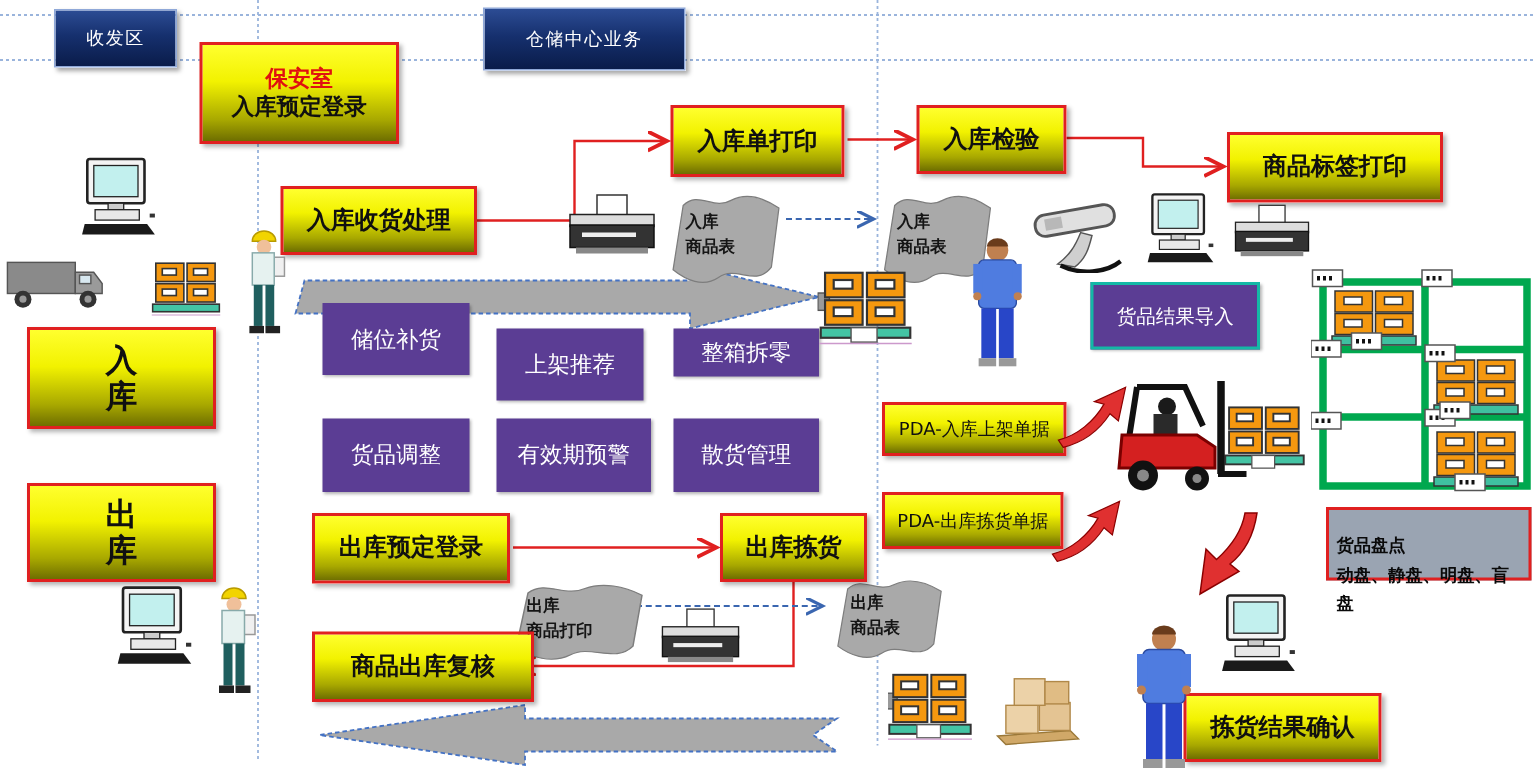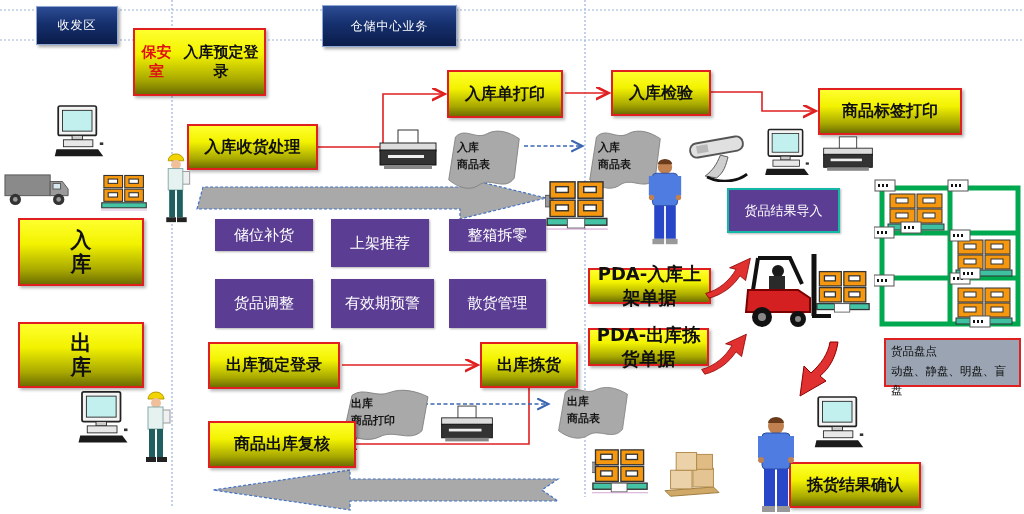--- a/index.html
+++ b/index.html
@@ -5,32 +5,32 @@
   html,body{margin:0;padding:0;background:#fff}
   .stage{position:relative;width:1024px;height:514px;background:#ffffff;overflow:hidden;
          font-family:"DejaVu Sans","Liberation Sans",sans-serif;color:#111}
   .abs{position:absolute}
   .hdr{background:linear-gradient(180deg,#2c4c94 0%,#16306e 45%,#0a1c4a 100%);
        color:#fff;display:flex;align-items:center;justify-content:center;
        font-size:12px;letter-spacing:1px;border:1px solid #8fa8d8;
        box-shadow:2px 2px 3px rgba(0,0,0,.35)}
   .ybox{background:linear-gradient(180deg,#ffff2e 0%,#f2f200 38%,#a8a800 78%,#6e6e00 100%);
         border:2px solid #e02020;color:#101010;font-weight:bold;
-        display:flex;flex-direction:row;align-items:center;justify-content:center;
+        display:flex;flex-direction:column;align-items:center;justify-content:center;
         text-align:center;font-size:16px;box-sizing:border-box;
         box-shadow:2px 2px 3px rgba(0,0,0,.3)}
   .pbox{background:#5b3d94;color:#fff;display:flex;align-items:center;justify-content:center;
         text-align:center;font-size:15px;box-sizing:border-box;box-shadow:1px 1px 2px rgba(0,0,0,.3)}
   .doc .txt{position:absolute;left:15px;top:15px;font-size:11px;font-weight:bold;color:#151515;
         white-space:pre-line;line-height:1.5}
-  .note{background:#9aa4b2;border:2px solid #e02020;color:#0a0a0a;font-size:11.5px;font-weight:normal;
-        line-height:1.7;padding:2px 5px;white-space:pre-line;box-sizing:border-box}
+  .note{background:#9aa4b2;border:2px solid #e02020;color:#0a0a0a;font-size:11.5px;font-weight:bold;
+        line-height:1.7;padding:14px 5px;white-space:pre-line;box-sizing:border-box}
   .pre{white-space:pre-line}
   .big{font-size:21px;line-height:1.15}
-  .small{font-size:18px;font-weight:bold}
+  .small{font-size:12px;font-weight:normal}
   svg{display:block}
 </style>
 </head>
 <body>
 
 <div class="stage">
 
   <svg class="abs" style="left:0;top:0" width="1024" height="514">
     <defs>
       <marker id="mr" markerWidth="10" markerHeight="10" refX="7" refY="4" orient="auto">
@@ -111,21 +111,21 @@
 库</div>
   <div class="ybox big pre abs" style="left:18px;top:322px;width:126px;height:66px">出
 库</div>
   <div class="ybox abs" style="left:480px;top:342px;width:98px;height:46px">出库拣货</div>
   <div class="ybox abs" style="left:208px;top:342px;width:132px;height:47px">出库预定登录</div>
   <div class="ybox abs" style="left:208px;top:421px;width:148px;height:47px">商品出库复核</div>
   <div class="ybox abs" style="left:789px;top:462px;width:132px;height:46px">拣货结果确认</div>
   <div class="ybox small abs" style="left:588px;top:268px;width:123px;height:36px">PDA-入库上架单据</div>
   <div class="ybox small abs" style="left:588px;top:328px;width:121px;height:38px">PDA-出库拣货单据</div>
 
-  <div class="pbox abs" style="left:215px;top:219px;width:98px;height:32px">储位补货</div>
+  <div class="pbox abs" style="left:215px;top:202px;width:98px;height:48px">储位补货</div>
   <div class="pbox abs" style="left:331px;top:219px;width:98px;height:48px">上架推荐</div>
   <div class="pbox abs" style="left:449px;top:219px;width:97px;height:32px">整箱拆零</div>
   <div class="pbox abs" style="left:215px;top:279px;width:98px;height:49px">货品调整</div>
   <div class="pbox abs" style="left:331px;top:279px;width:103px;height:49px">有效期预警</div>
   <div class="pbox abs" style="left:449px;top:279px;width:97px;height:49px">散货管理</div>
   <div class="pbox abs" style="left:727px;top:188px;width:113px;height:45px;font-size:13px;border:2px solid #14b8a6">货品结果导入</div>
 
   <div class="note abs" style="left:884px;top:338px;width:137px;height:49px">货品盘点
 动盘、静盘、明盘、盲盘</div>
 

